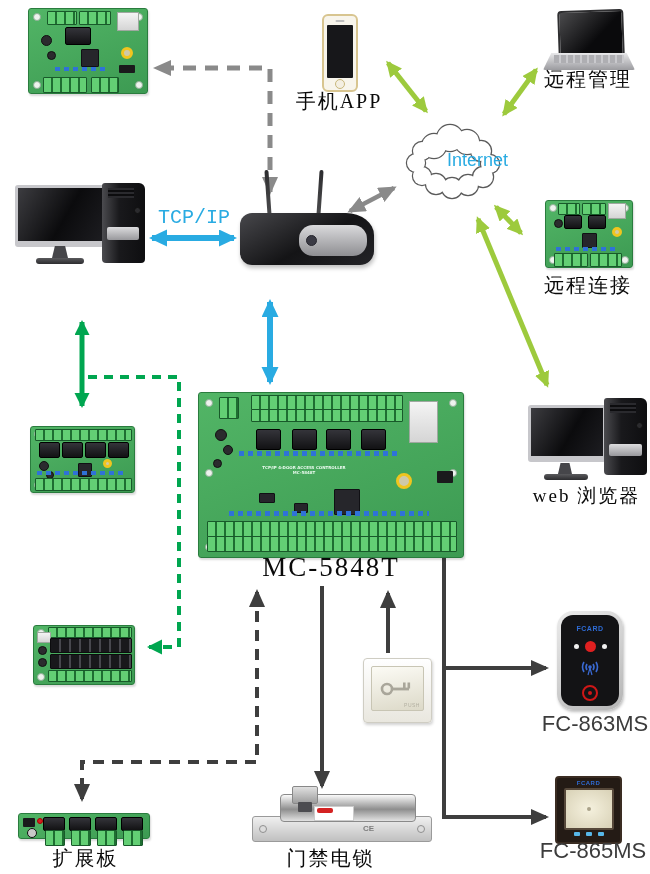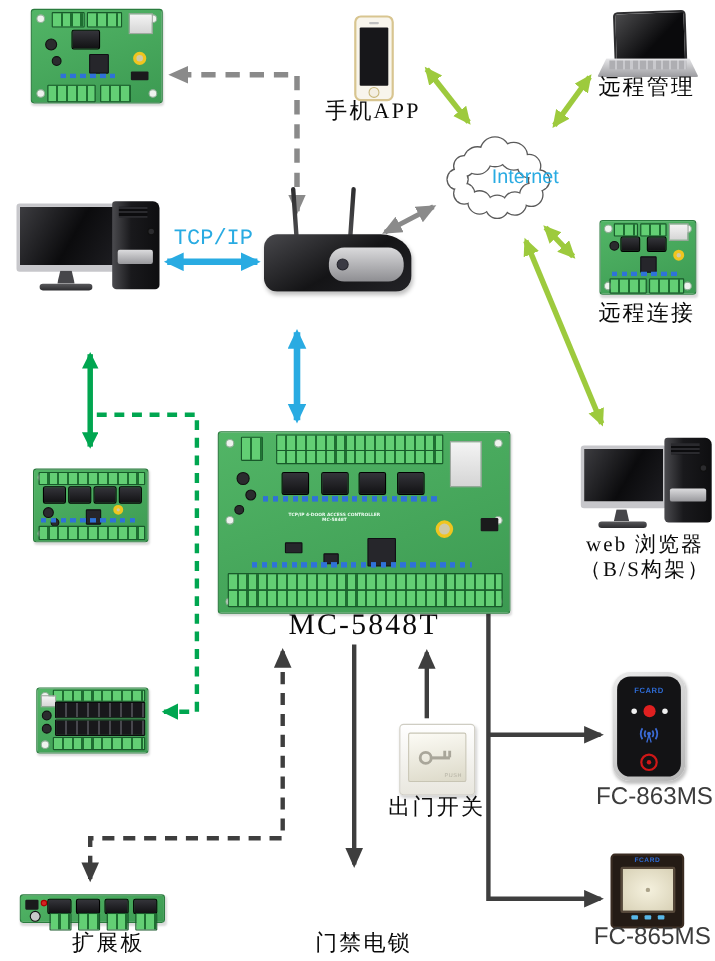--- a/index.html
+++ b/index.html
@@ -314,21 +314,20 @@
     <div class="mstand" style="left:34px;top:66px;width:14px;height:11px"></div>
     <div class="mbase" style="left:20px;top:77px;width:44px;height:6px"></div>
     <div class="tower" style="left:80px;top:1px;width:43px;height:77px">
       <div class="vent" style="left:6px;top:5px;width:26px;height:10px"></div>
       <div class="bay" style="left:5px;top:46px;width:33px;height:12px"></div>
       <div class="cap" style="left:32px;top:24px;width:5px;height:5px"></div>
     </div>
   </div>
   <div class="lbl" style="left:523px;top:484px;width:127px;font-size:19px">
     <span>web 浏览器</span><br>
-    <span>（B/S构架）</span>
   </div>
 
   <div class="pcb" style="left:33px;top:625px;width:100px;height:58px">
     <div class="hole" style="left:3px;top:3px"></div>
       <div class="hole" style="right:3px;top:3px"></div>
     <div class="hole" style="left:3px;bottom:3px"></div>
       <div class="hole" style="right:3px;bottom:3px"></div>
     <div class="strip" style="left:14px;top:1px;width:82px;height:9px"></div>
     <div class="ethmod" style="left:3px;top:6px;width:12px;height:9px"></div>
     <div class="relayrow" style="left:16px;top:12px;width:80px;height:13px"></div>
@@ -344,35 +343,47 @@
     <div class="cap" style="left:8px;top:14px;width:8px;height:8px;background:#c9c9c9"></div>
     <div class="relay" style="left:24px;top:3px;width:20px;height:12px"></div>
     <div class="relay" style="left:50px;top:3px;width:20px;height:12px"></div>
     <div class="relay" style="left:76px;top:3px;width:20px;height:12px"></div>
     <div class="relay" style="left:102px;top:3px;width:20px;height:12px"></div>
     <div class="strip" style="left:26px;top:16px;width:18px;height:14px"></div>
     <div class="strip" style="left:52px;top:16px;width:18px;height:14px"></div>
     <div class="strip" style="left:78px;top:16px;width:18px;height:14px"></div>
     <div class="strip" style="left:104px;top:16px;width:18px;height:14px"></div>
   </div>
-  <div class="lbl" style="left:41px;top:847px;width:115px">扩展板</div>
+  <div class="lbl" style="left:28px;top:847px;width:115px">扩展板</div>
 
   <div class="switch" style="left:363px;top:658px;width:67px;height:63px">
     <div class="switch-btn">
       <svg width="36" height="18" viewBox="0 0 36 18" style="position:absolute;left:8px;top:12px" xmlns="http://www.w3.org/2000/svg">
         <circle cx="7" cy="10" r="5" fill="none" stroke="#a9a69a" stroke-width="2.6"></circle>
         <rect x="12" y="8.6" width="17" height="2.8" fill="#a9a69a"></rect>
         <rect x="23" y="3.5" width="2.6" height="6" fill="#a9a69a"></rect>
         <rect x="27.5" y="3.5" width="2.6" height="6" fill="#a9a69a"></rect>
       </svg>
       <span class="push">PUSH</span>
     </div>
   </div>
-  <div class="lbl" style="left:344px;top:723px;width:106px">出门开关</div>
-
+
+  <div class="abs" style="left:252px;top:786px;width:178px;height:60px">
+    <div class="lock-plate" style="left:0;top:30px;width:178px;height:24px">
+      <div class="lock-screw" style="left:6px;top:8px"></div>
+      <div class="lock-screw" style="right:6px;top:8px"></div>
+      <span class="ce" style="left:110px;top:7px">CE</span>
+    </div>
+    <div class="lock-bar" style="left:28px;top:8px;width:134px;height:26px"></div>
+    <div class="lock-block" style="left:40px;top:0;width:24px;height:16px"></div>
+    <div class="idc" style="left:46px;top:16px;width:14px;height:10px;background:#4c4c50"></div>
+    <div class="lock-sticker" style="left:62px;top:20px;width:38px;height:13px">
+      <div class="lock-logo"></div>
+    </div>
+  </div>
   <div class="lbl" style="left:258px;top:847px;width:145px">门禁电锁</div>
 
   <div class="fc863" style="left:557px;top:611px;width:66px;height:99px">
     <div class="fc863-face">
       <span class="brand" style="margin-top:10px">FCARD</span>
       <div class="dots">
         <span class="dot-w"></span>
           <span class="dot-r"></span>
           <span class="dot-w"></span>
       </div>

